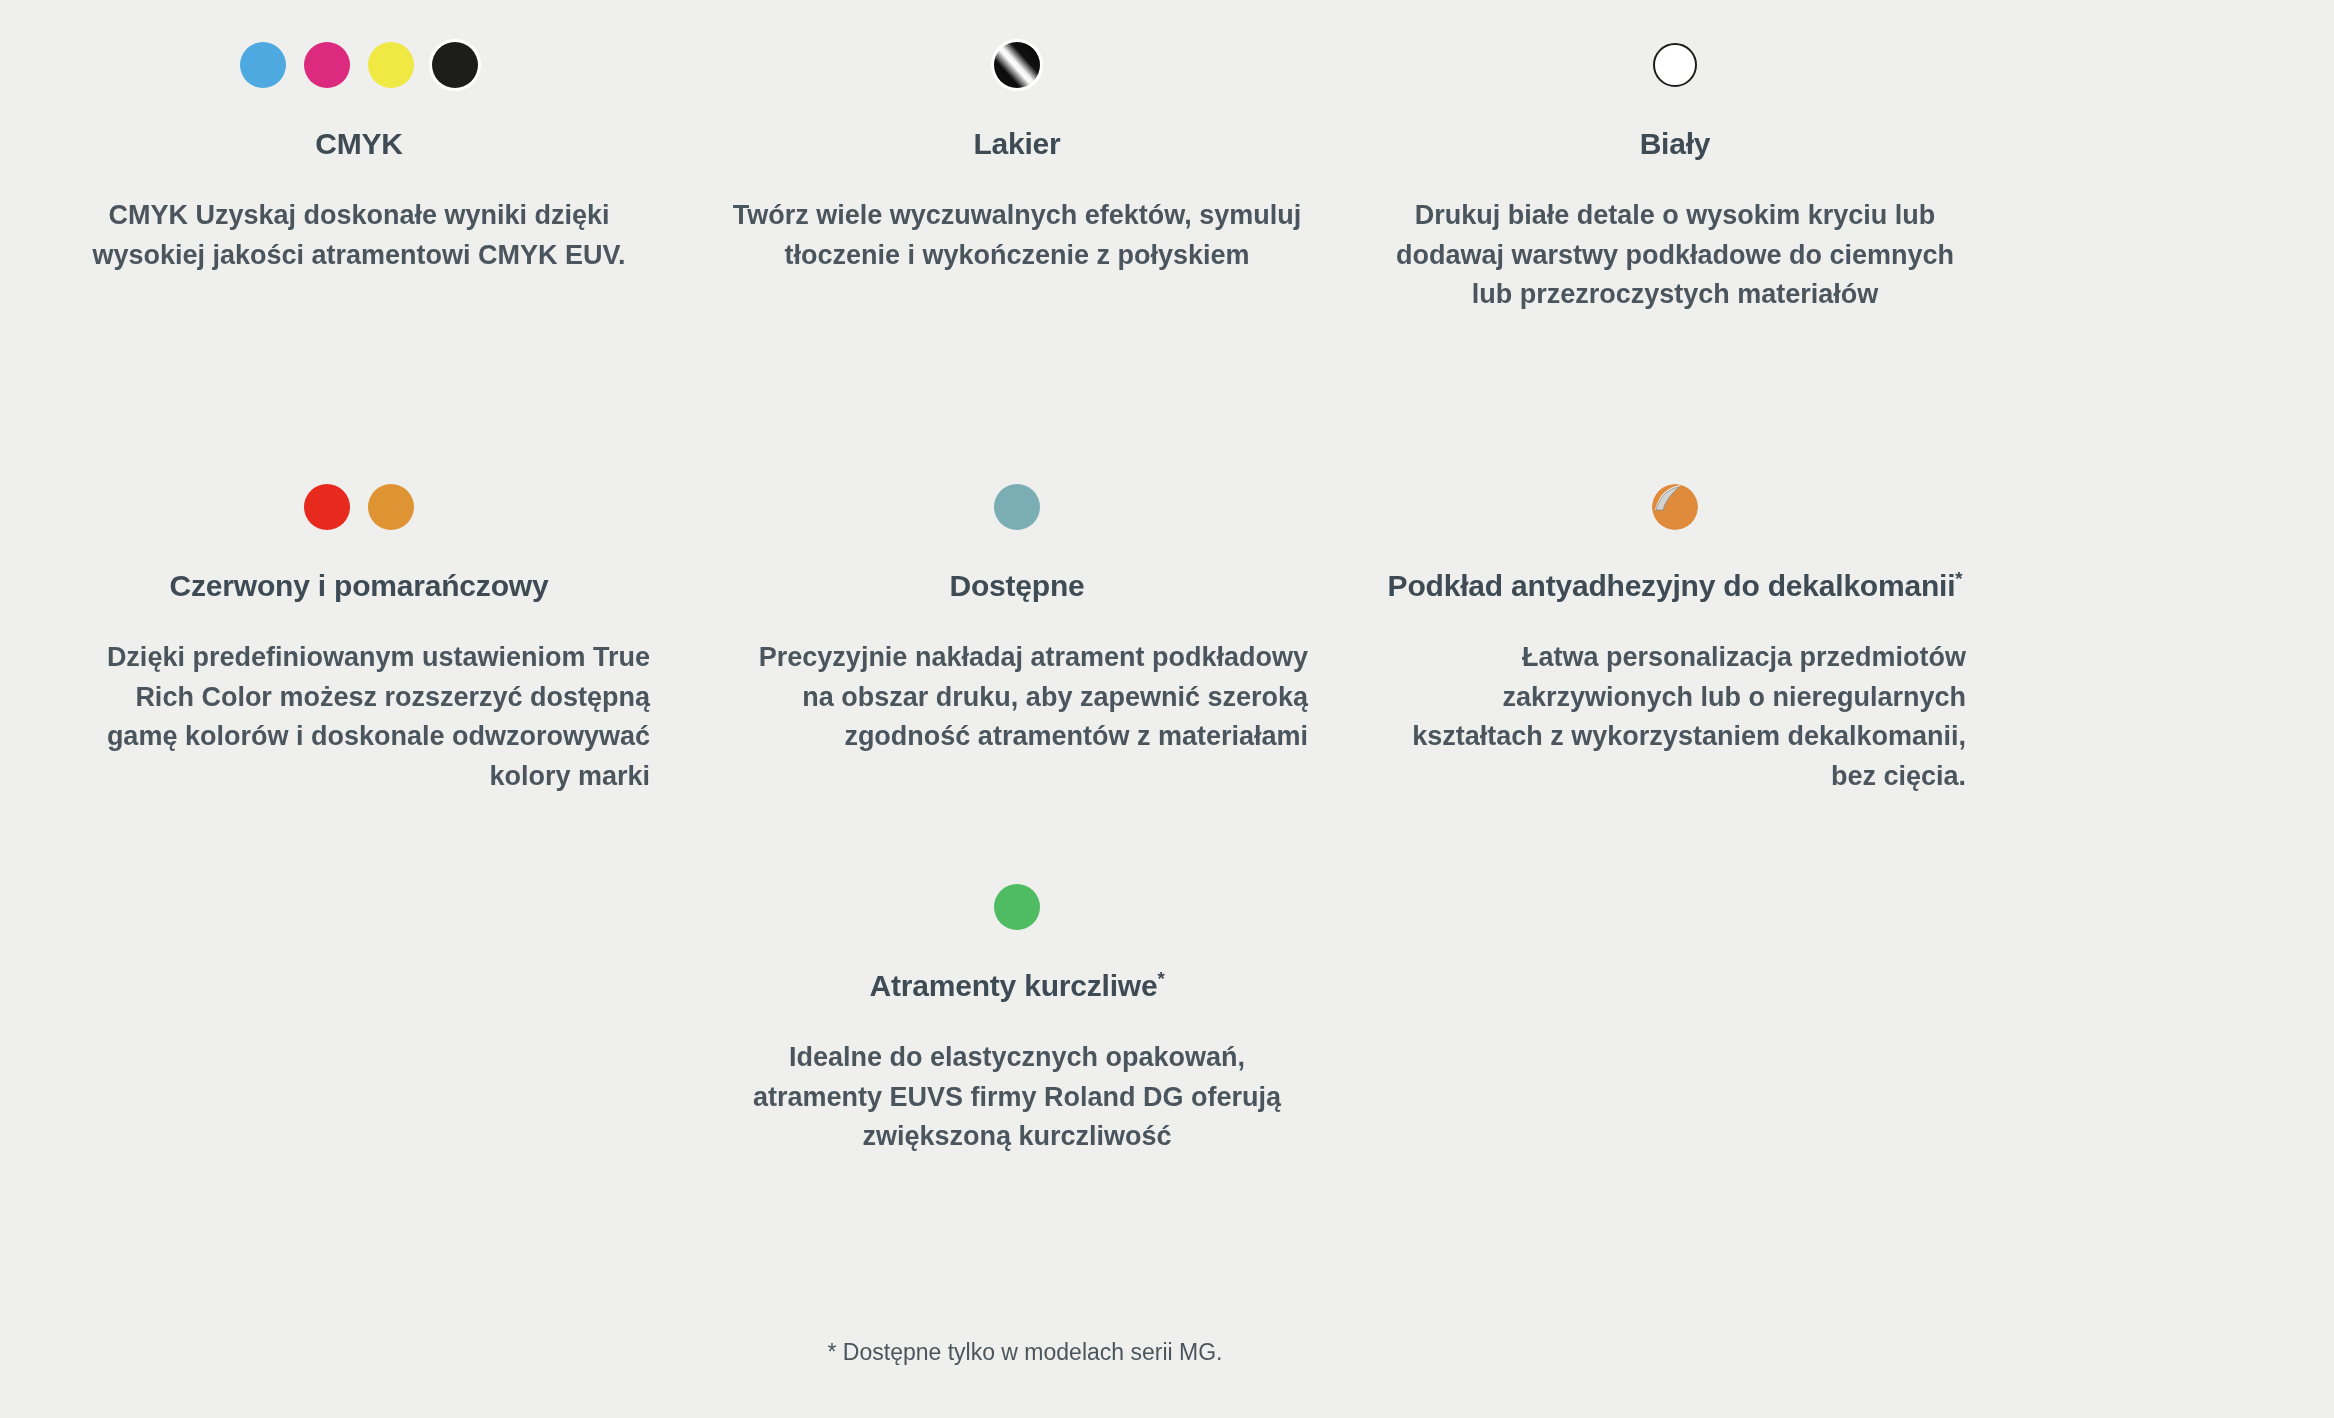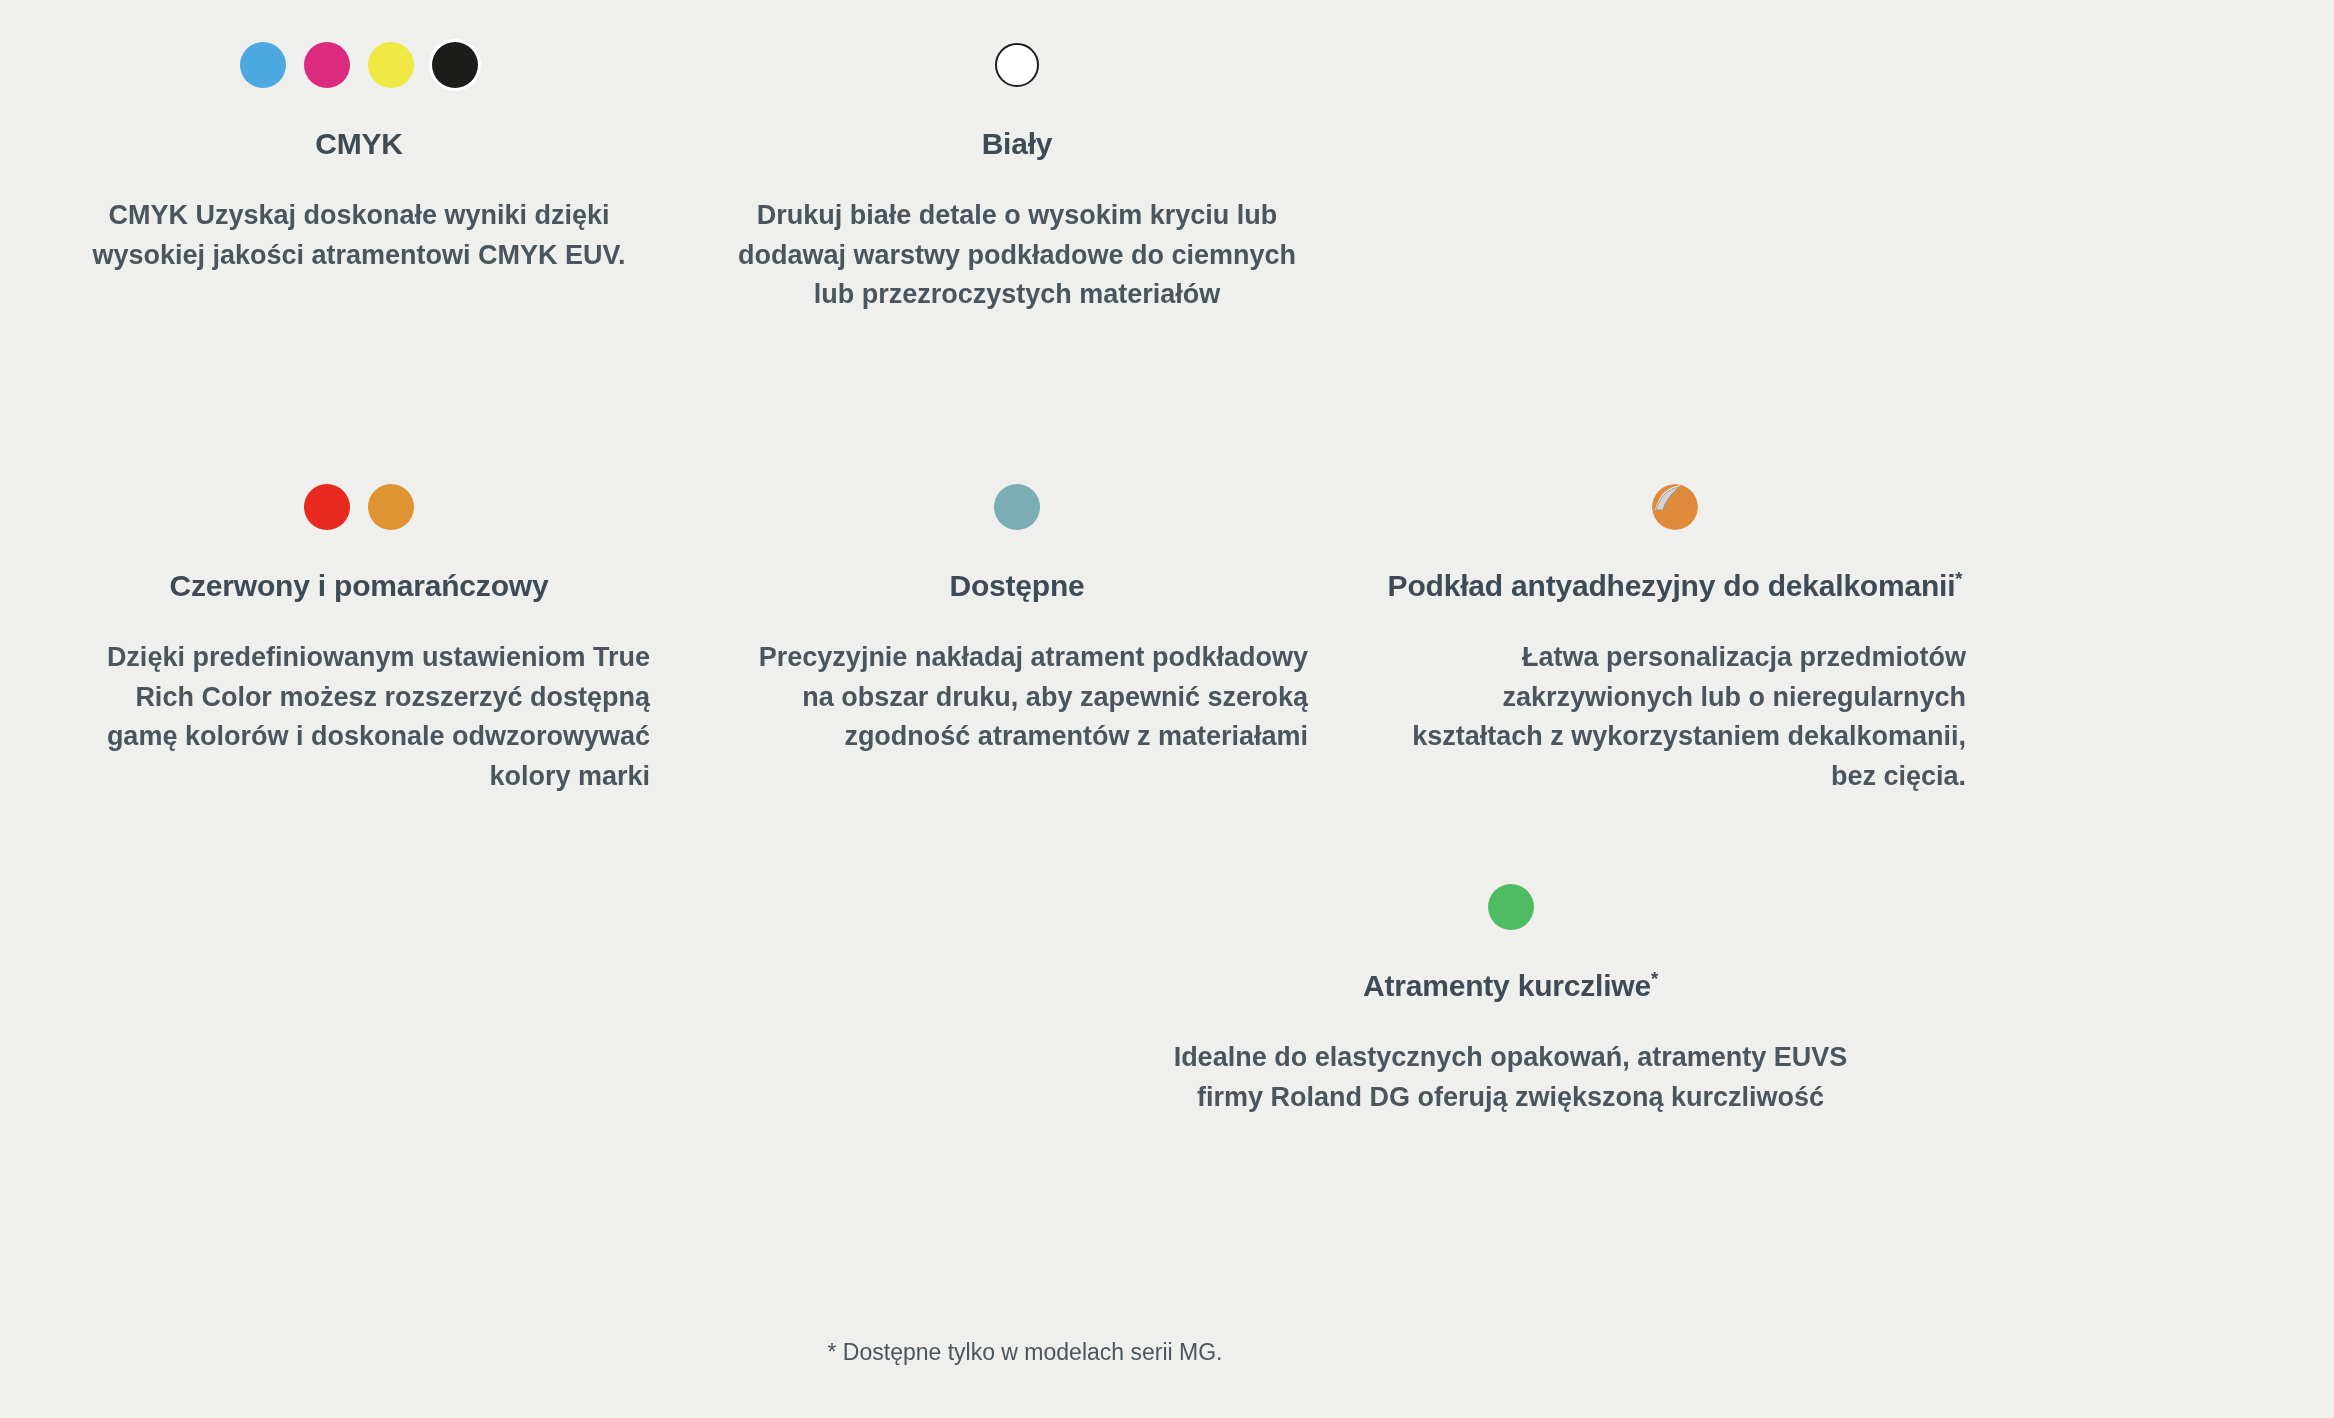--- a/index.html
+++ b/index.html
@@ -38,21 +38,21 @@
     display: flex;
     flex-direction: column;
     align-items: center;
     text-align: center;
     box-sizing: border-box;
     padding: 0 38px;
   }
 
   .row-1 .feature-card { padding-top: 34px; min-height: 400px; }
   .row-2 .feature-card { padding-top: 76px; min-height: 400px; text-align: right; }
-  .row-3 { display: grid; grid-template-columns: repeat(2, 1fr); }
+  .row-3 { display: grid; grid-template-columns: repeat(3, 1fr); }
   .row-3 .feature-card { padding-top: 76px; }
 
   
   .icon-wrap {
     height: 62px;
     display: flex;
     align-items: center;
     justify-content: center;
     gap: 18px;
     margin-bottom: 30px;
@@ -157,20 +157,29 @@
         <span class="dot" style="background:#dc2a7e"></span>
         <span class="dot" style="background:#f0e843"></span>
         <span class="dot-black-ring"></span>
       </div>
       <h3 class="card-title">
         <span>CMYK</span>
       </h3>
       <p class="card-desc">CMYK Uzyskaj doskonałe wyniki dzięki wysokiej jakości atramentowi CMYK EUV.</p>
     </div>
 
+    <div class="feature-card">
+      <div class="icon-wrap">
+        <span class="gloss-dot"></span>
+      </div>
+      <h3 class="card-title">
+        <span>Lakier</span>
+      </h3>
+      <p class="card-desc">Twórz wiele wyczuwalnych efektów, symuluj tłoczenie i wykończenie z połyskiem</p>
+    </div>
 
     <div class="feature-card">
       <div class="icon-wrap">
         <span class="dot-outline"></span>
       </div>
       <h3 class="card-title">
         <span>Biały</span>
       </h3>
       <p class="card-desc">Drukuj białe detale o wysokim kryciu lub dodawaj warstwy podkładowe do ciemnych lub przezroczystych materiałów</p>
     </div>

